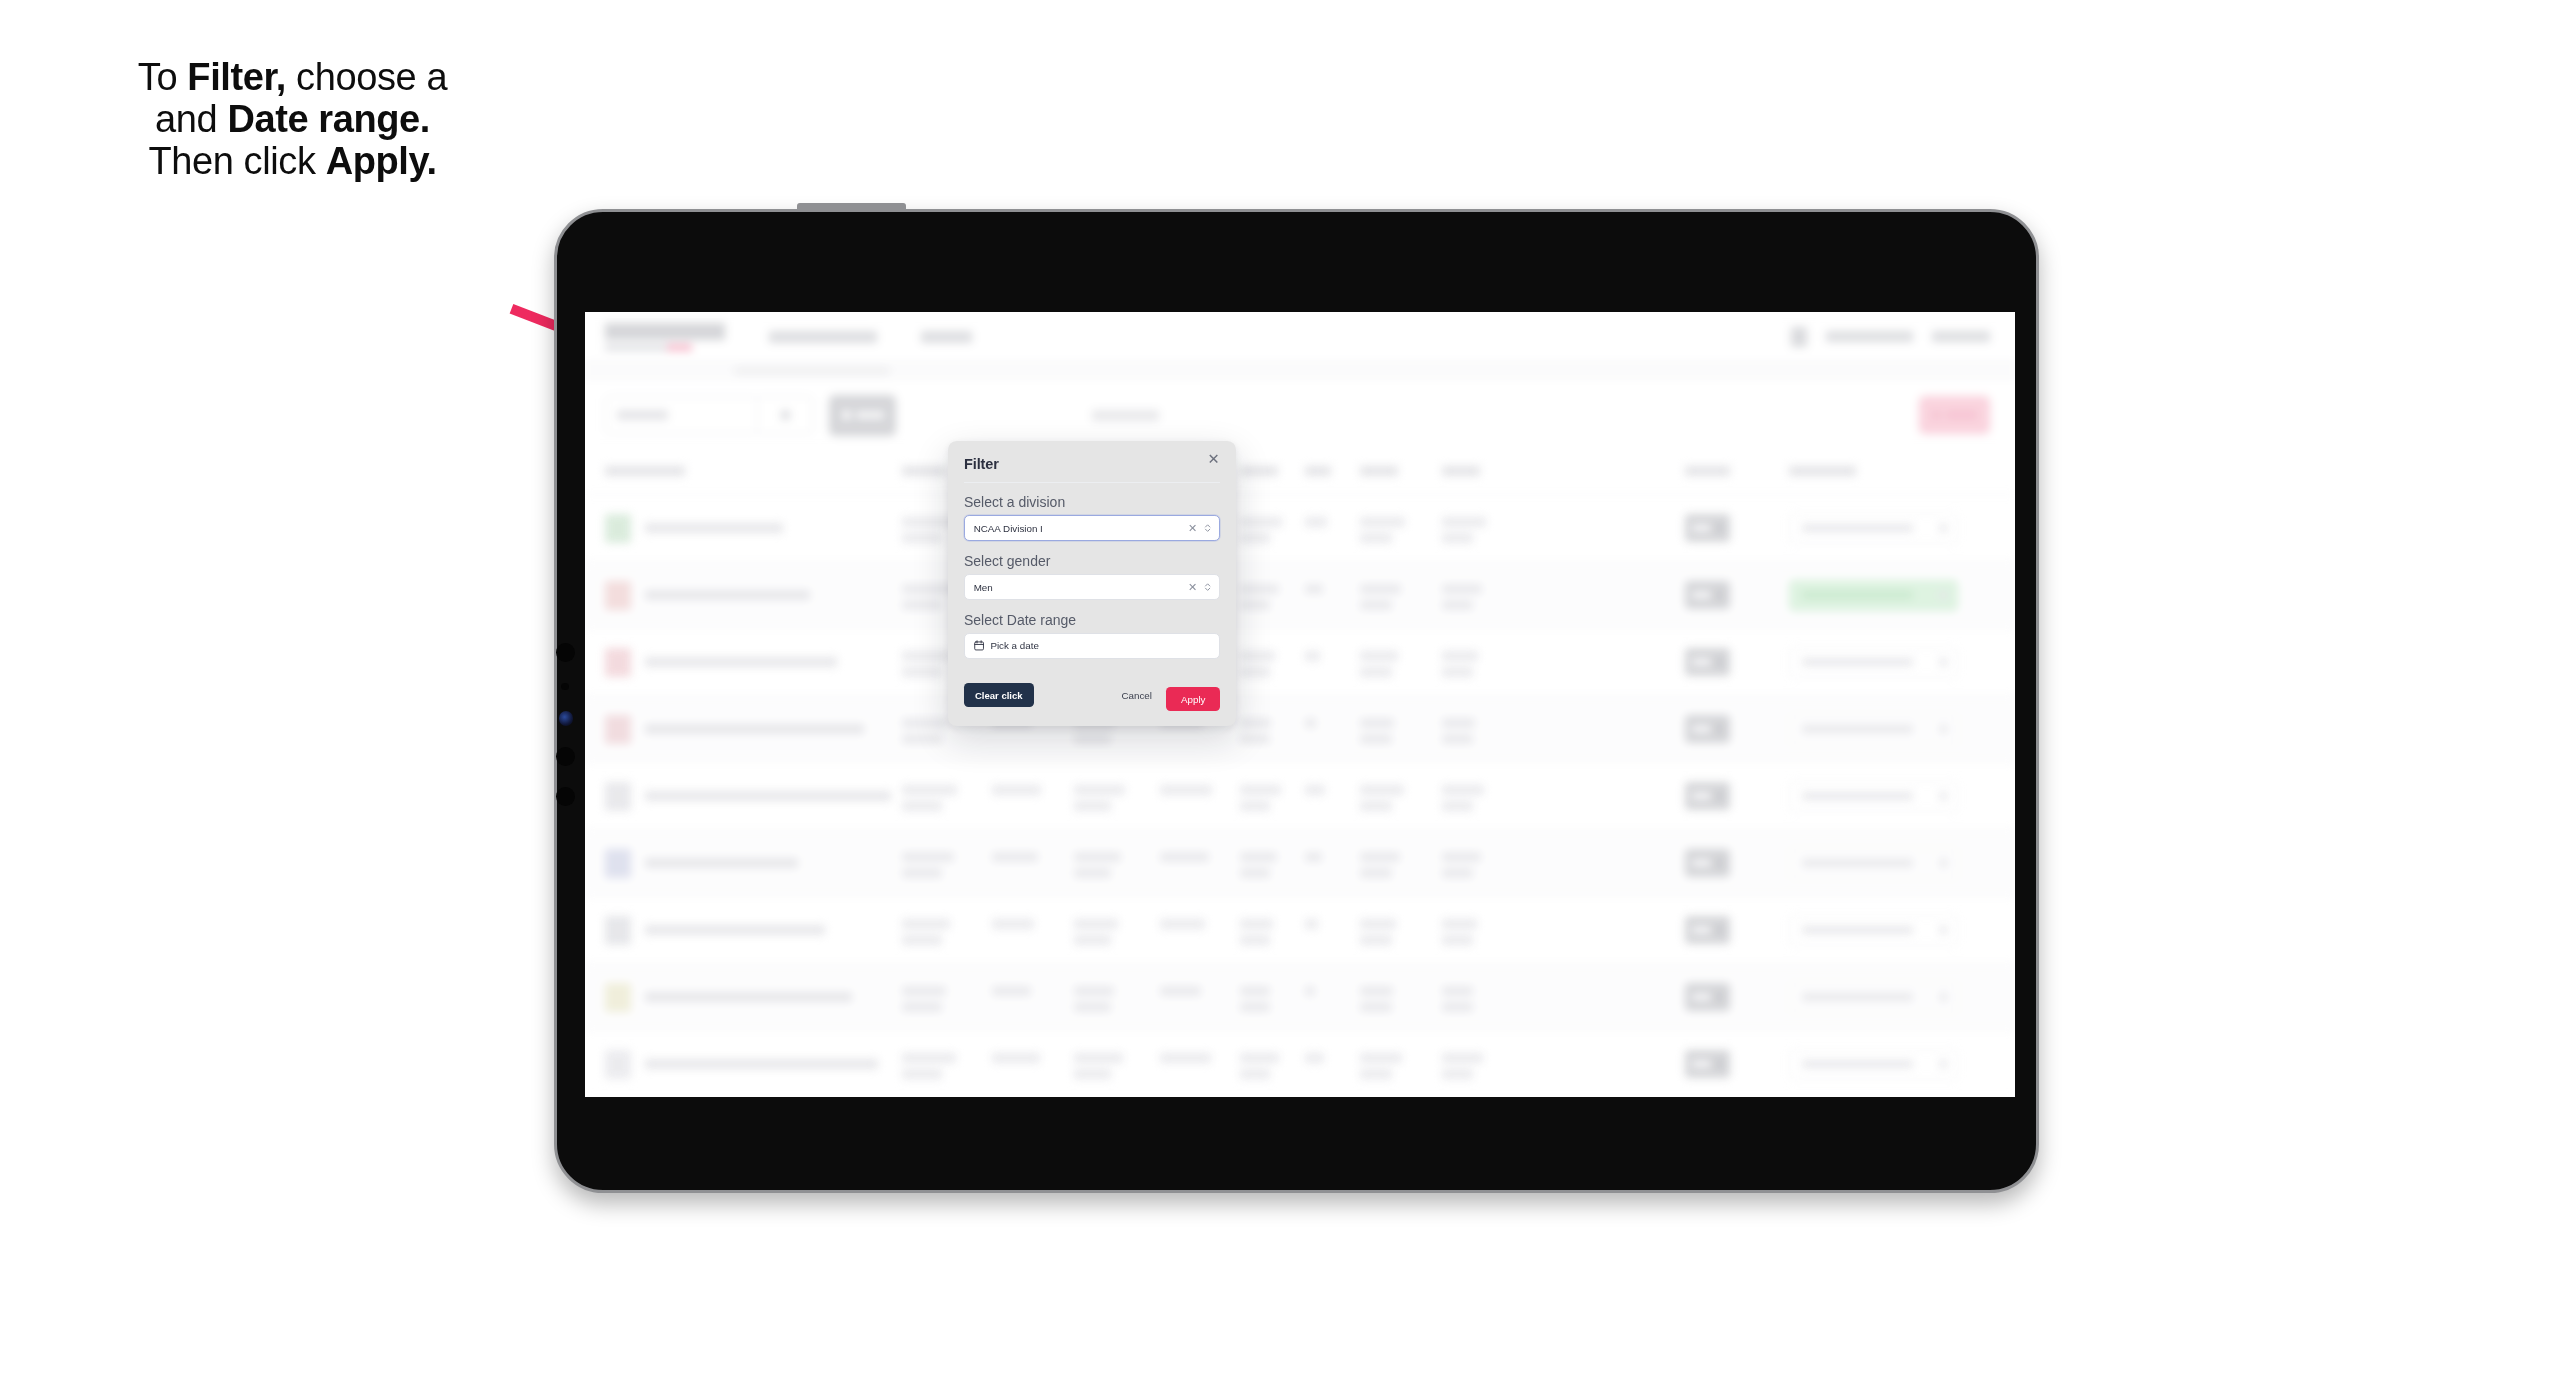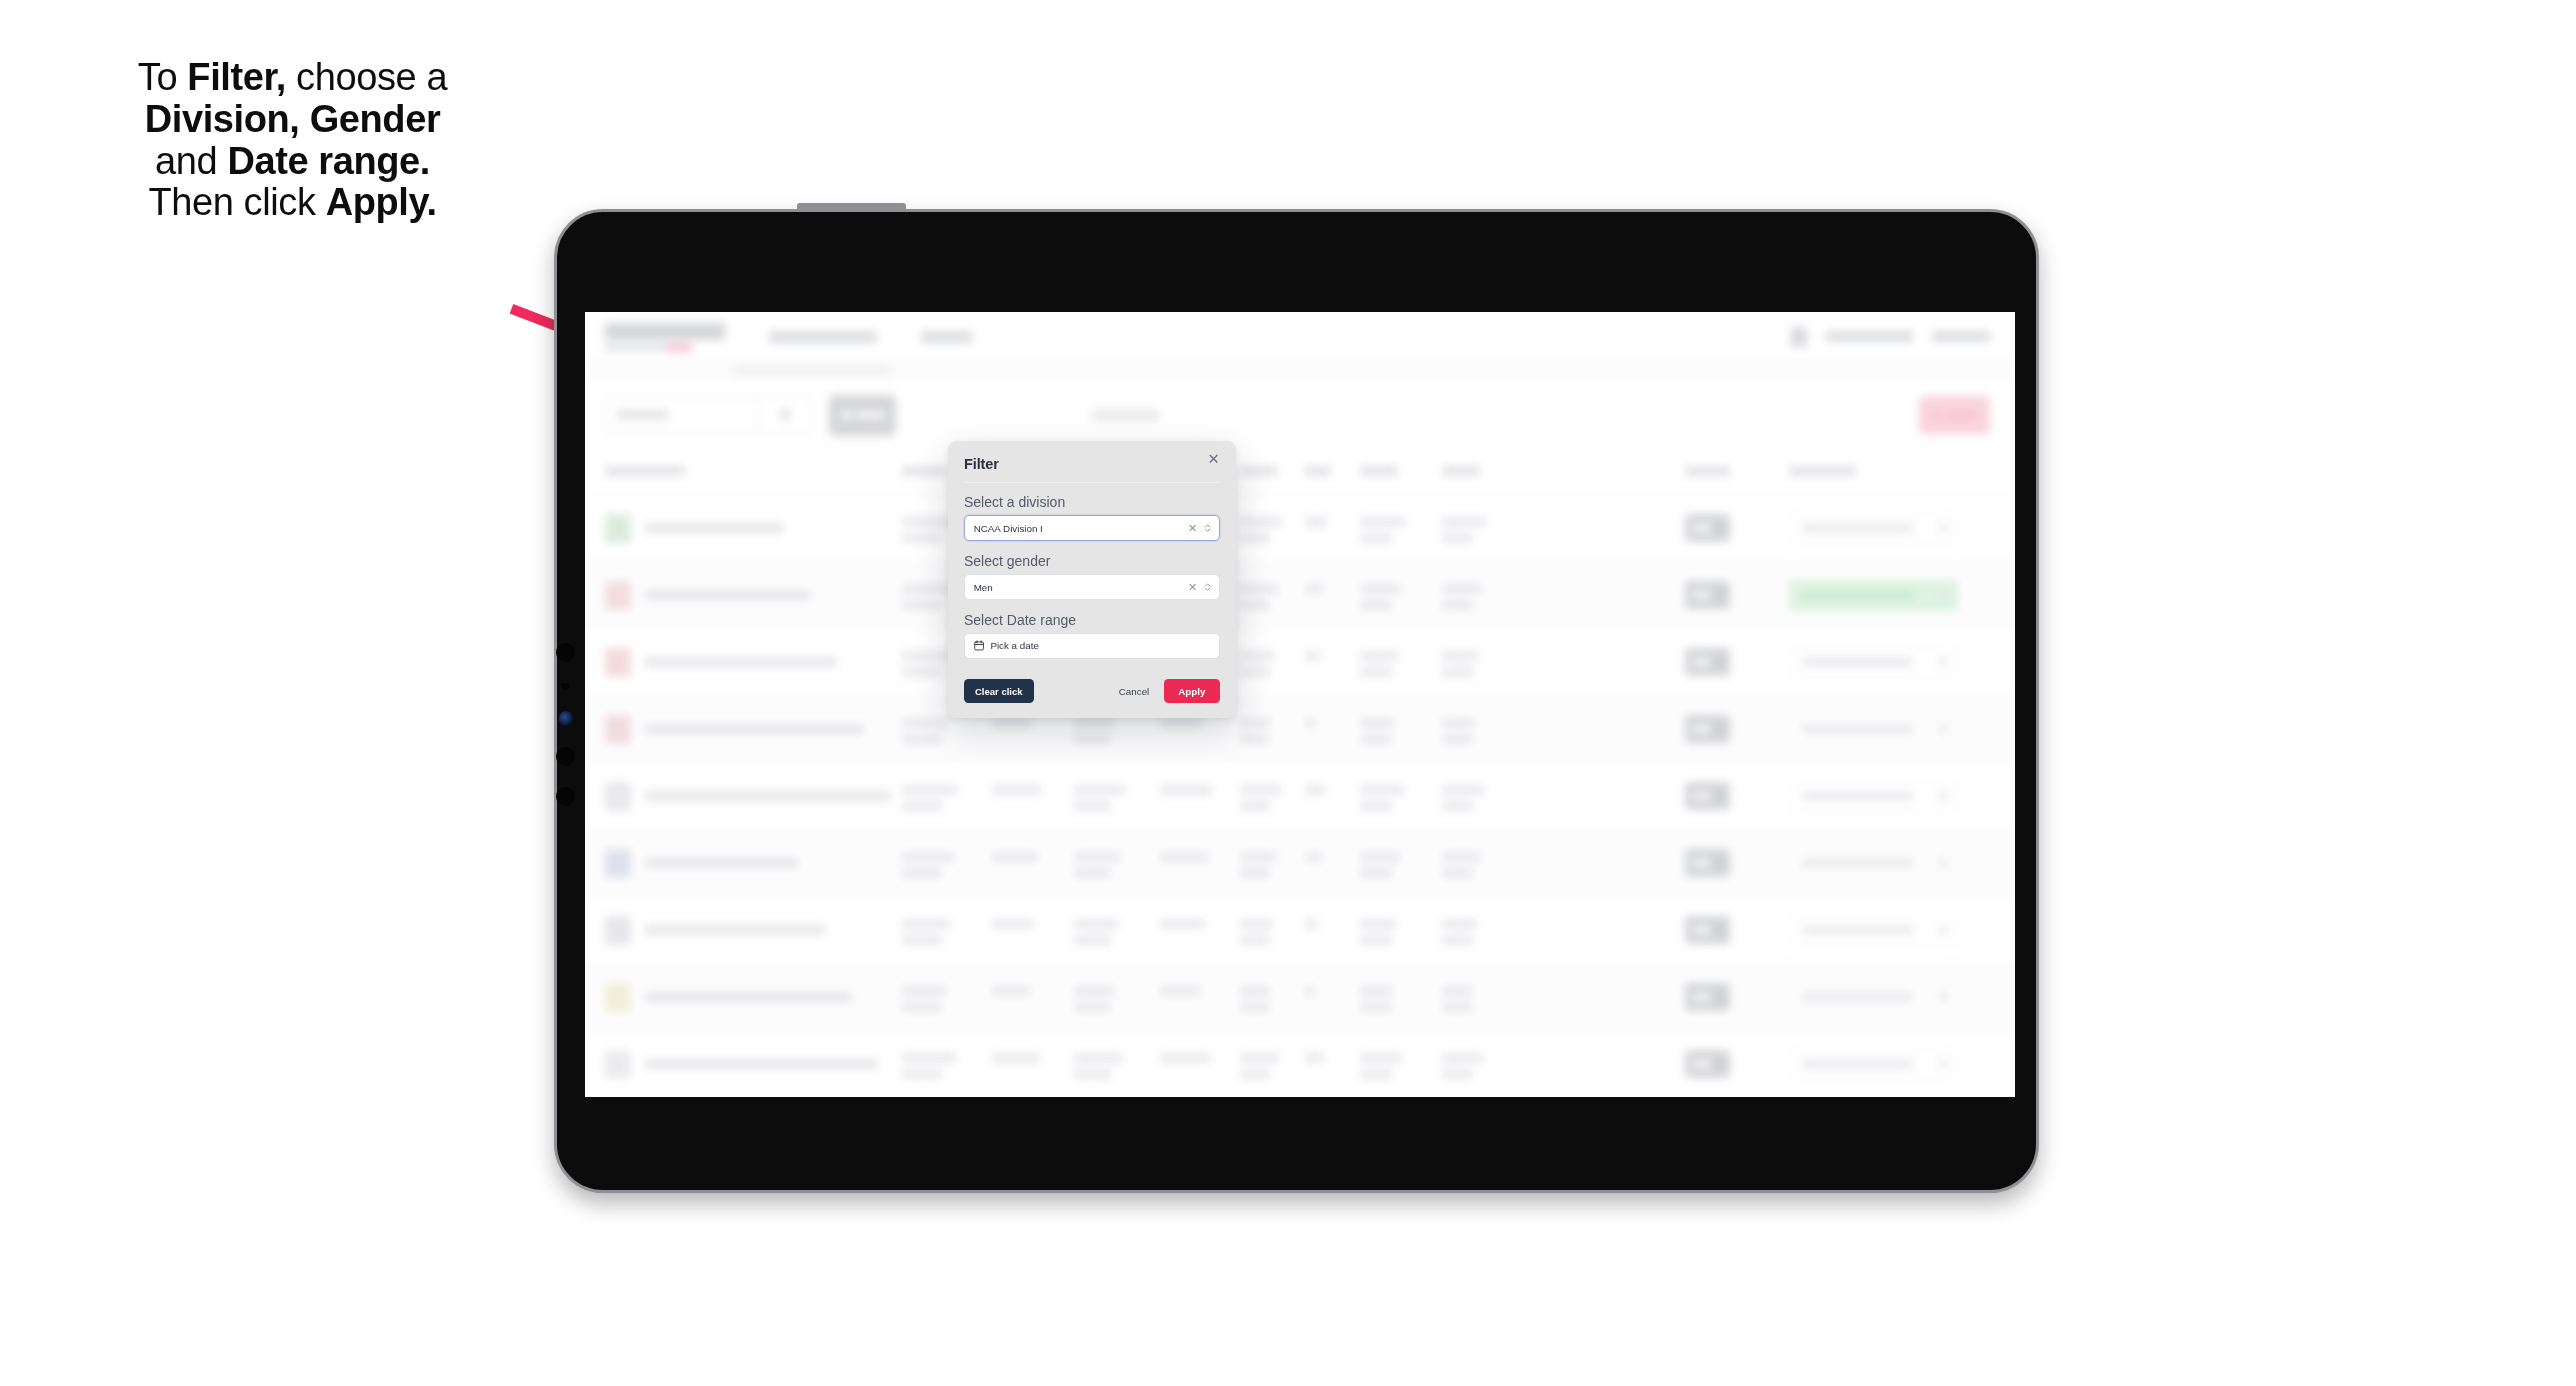--- a/index.html
+++ b/index.html
@@ -125,31 +125,30 @@
   .sel-caret svg { display:block; }
   .datefld { height:26px; border:0.7px solid #dfe1e6; border-radius:5.1px; background:#fff;
              display:flex; align-items:center; padding:0 8.7px; cursor:pointer; }
   .datefld .cal { margin-right:6.5px; display:flex; }
   .datefld .ph { font-size:9.8px; color:#2f3342; }
   #modal-actions { margin-top:20.4px; display:flex; align-items:center; }
   #btn-clear { background:#22324a; color:#fff; font-size:9.5px; font-weight:600;
                padding:6.5px 11px; border:none; border-radius:4.4px; cursor:pointer; font-family:inherit;}
   #modal-right { margin-left:auto; display:flex; align-items:center; gap:14.5px; }
   #btn-cancel { background:none; border:none; font-size:9.8px; color:#3a3f4d; cursor:pointer; font-family:Liberation Sans, sans-serif; }
-  #btn-apply { background:#ea2a55; color:#fff; font-size:9.8px; font-weight:700;
-               padding:6.5px 14.5px; border:none; border-radius:4.4px; cursor:pointer; font-family:inherit; }
+  #btn-apply { background:#ea2a55; color:#fff; font-size:9.8px; font-weight:400;
+               padding:6.5px 14.5px; border:none; border-radius:4.4px; cursor:pointer; font-family:inherit;margin-top:8px; }
 </style>
 </head>
 <body>
 
 <div id="stage">
 
   <div id="instructions">
     <span class="ln"><span>To </span><b>Filter,</b><span> choose a</span></span>
-    <span class="ln"><b>Division, Gender</b></span>
     <span class="ln"><span>and </span><b>Date range.</b></span>
     <span class="ln"><span>Then click </span><b>Apply.</b></span>
   </div>
 
   <svg id="arrow" viewBox="0 0 900 420">
     <defs>
         <marker id="ah" markerWidth="6" markerHeight="6" refX="2.6" refY="3" orient="auto">
       <path d="M0,0 L6,3 L0,6 Z" fill="#ee2a5f"></path>
         </marker>
       </defs>

